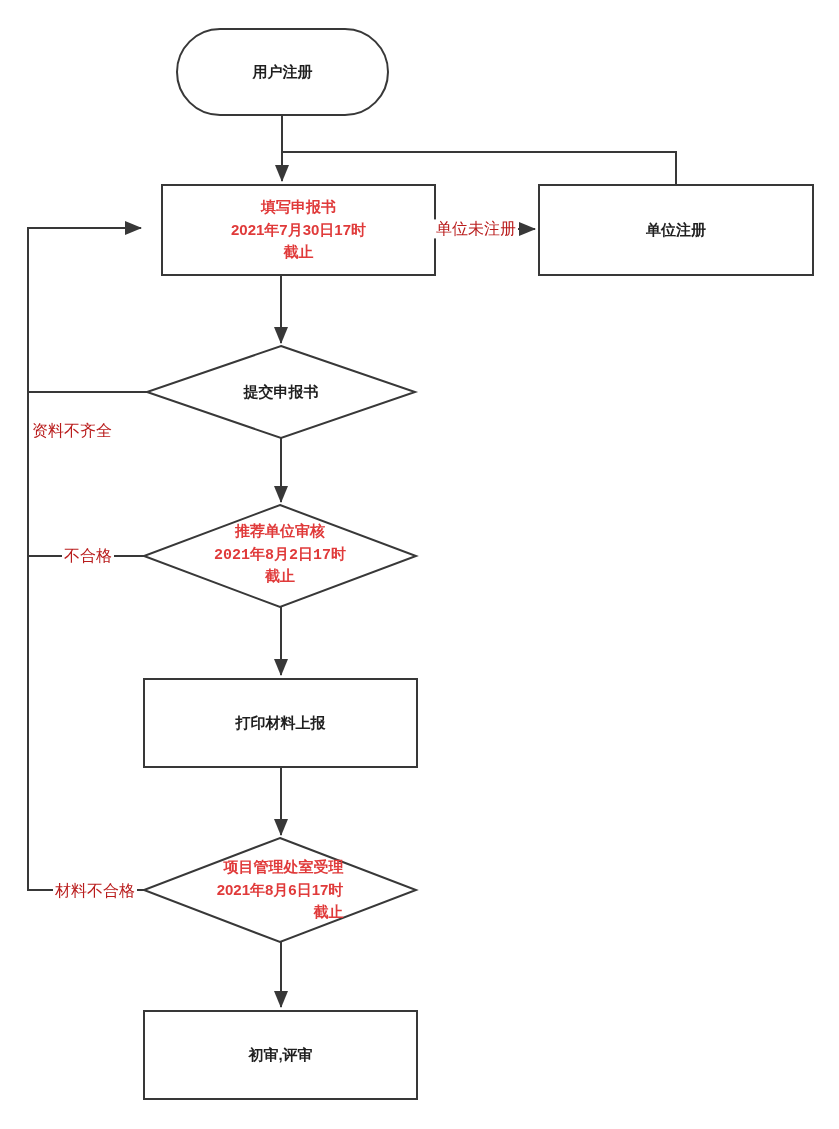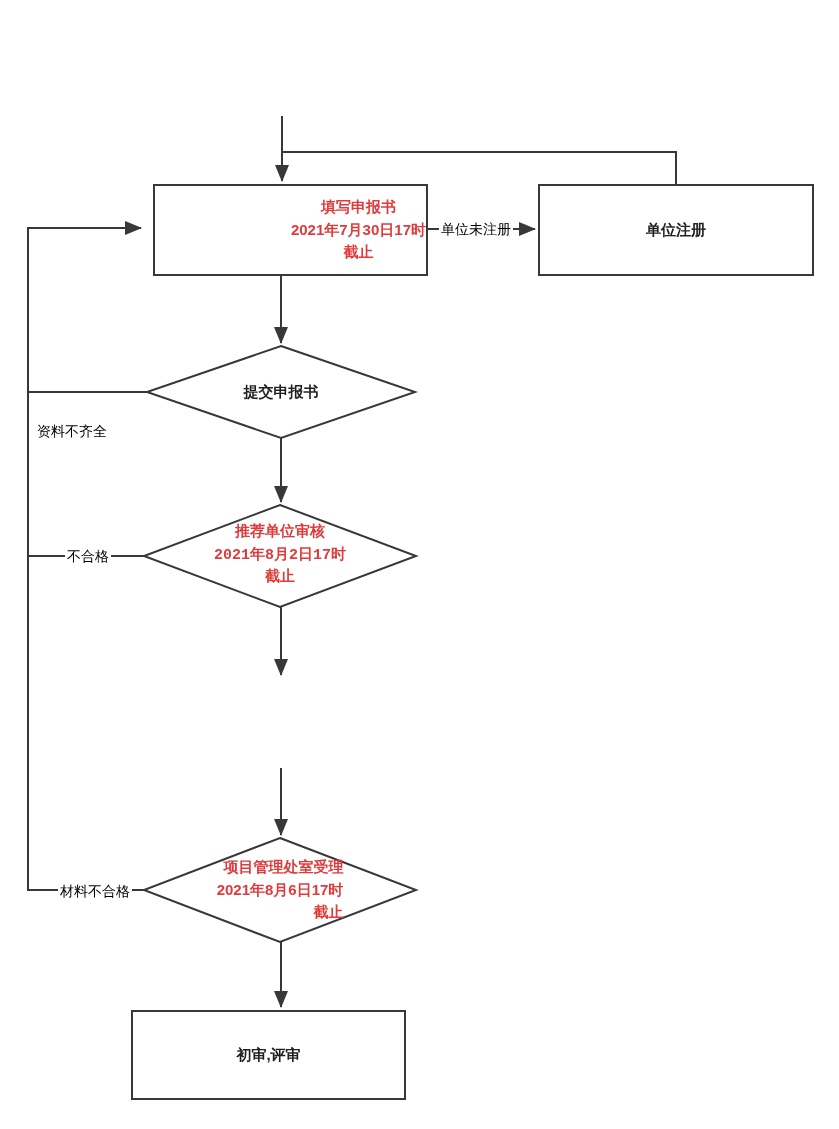--- a/index.html
+++ b/index.html
@@ -26,23 +26,23 @@
     white-space: pre-line;
   }
   .box   { background: #ffffff; border: 2px solid #383838; }
   .stadium { background: #ffffff; border: 2px solid #383838; border-radius: 44px; }
   .diamond-label { background: transparent; }
   .red { color: #e03a3a; }
   .edge-label {
     position: absolute;
     transform: translate(-50%, -50%);
     background: #ffffff;
-    font-size: 14px;
+    font-size: 16px;
     line-height: 1.2;
-    color: #000000;
+    color: #b91c1c;
     padding: 0 2px;
     white-space: nowrap;
   }
 </style>
 </head>
 <body>
 
 <div class="canvas">
 
   <svg class="wires" width="839" height="1129" viewBox="0 0 839 1129" xmlns="http://www.w3.org/2000/svg">
@@ -72,49 +72,55 @@
 
     <line x1="147" y1="392" x2="28" y2="392" stroke="#383838" stroke-width="2"></line>
 
     <line x1="144" y1="556" x2="28" y2="556" stroke="#383838" stroke-width="2"></line>
 
     <polygon points="281,346 415,392 281,438 147,392" fill="#ffffff" stroke="#383838" stroke-width="2"></polygon>
     <polygon points="280,505 416,556 280,607 144,556" fill="#ffffff" stroke="#383838" stroke-width="2"></polygon>
     <polygon points="280,838 416,890 280,942 144,890" fill="#ffffff" stroke="#383838" stroke-width="2"></polygon>
   </svg>
 
+  <div class="node stadium" style="left:176px; top:28px; width:213px; height:88px;">
+    <span>用户注册</span>
+  </div>
 
-  <div class="node box red" style="left:153px; top:184px; width:275px; height:92px;justify-content:flex-end;">
+  <div class="node box red" style="left:161px; top:184px; width:275px; height:92px;">
     <span>填写申报书
 2021年7月30日17时
 截止</span>
   </div>
 
   <div class="node diamond-label" style="left:147px; top:346px; width:268px; height:92px;">
     <span>提交申报书</span>
   </div>
 
   <div class="node box" style="left:538px; top:184px; width:276px; height:92px;">
     <span>单位注册</span>
   </div>
 
   <div class="node diamond-label red" style="left:144px; top:505px; width:272px; height:102px;font-family:Liberation Mono, monospace;">
     <span>推荐单位审核
 2021年8月2日17时
 截止</span>
   </div>
 
+  <div class="node box" style="left:143px; top:678px; width:275px; height:90px;">
+    <span>打印材料上报</span>
+  </div>
 
   <div class="node diamond-label red" style="left:144px; top:838px; width:272px; height:104px;text-align:right;">
     <span>项目管理处室受理
 2021年8月6日17时
 截止</span>
   </div>
 
-  <div class="node box" style="left:131px; top:1010px; width:275px; height:90px;">
+  <div class="node box" style="left:143px; top:1010px; width:275px; height:90px;">
     <span>初审,评审</span>
   </div>
 
   <span class="edge-label" style="left:476px; top:229px;">单位未注册</span>
   <span class="edge-label" style="left:72px; top:392px;margin-top:39px;">资料不齐全</span>
   <span class="edge-label" style="left:88px; top:556px;">不合格</span>
   <span class="edge-label" style="left:95px; top:891px;">材料不合格</span>
 
 </div>
 

